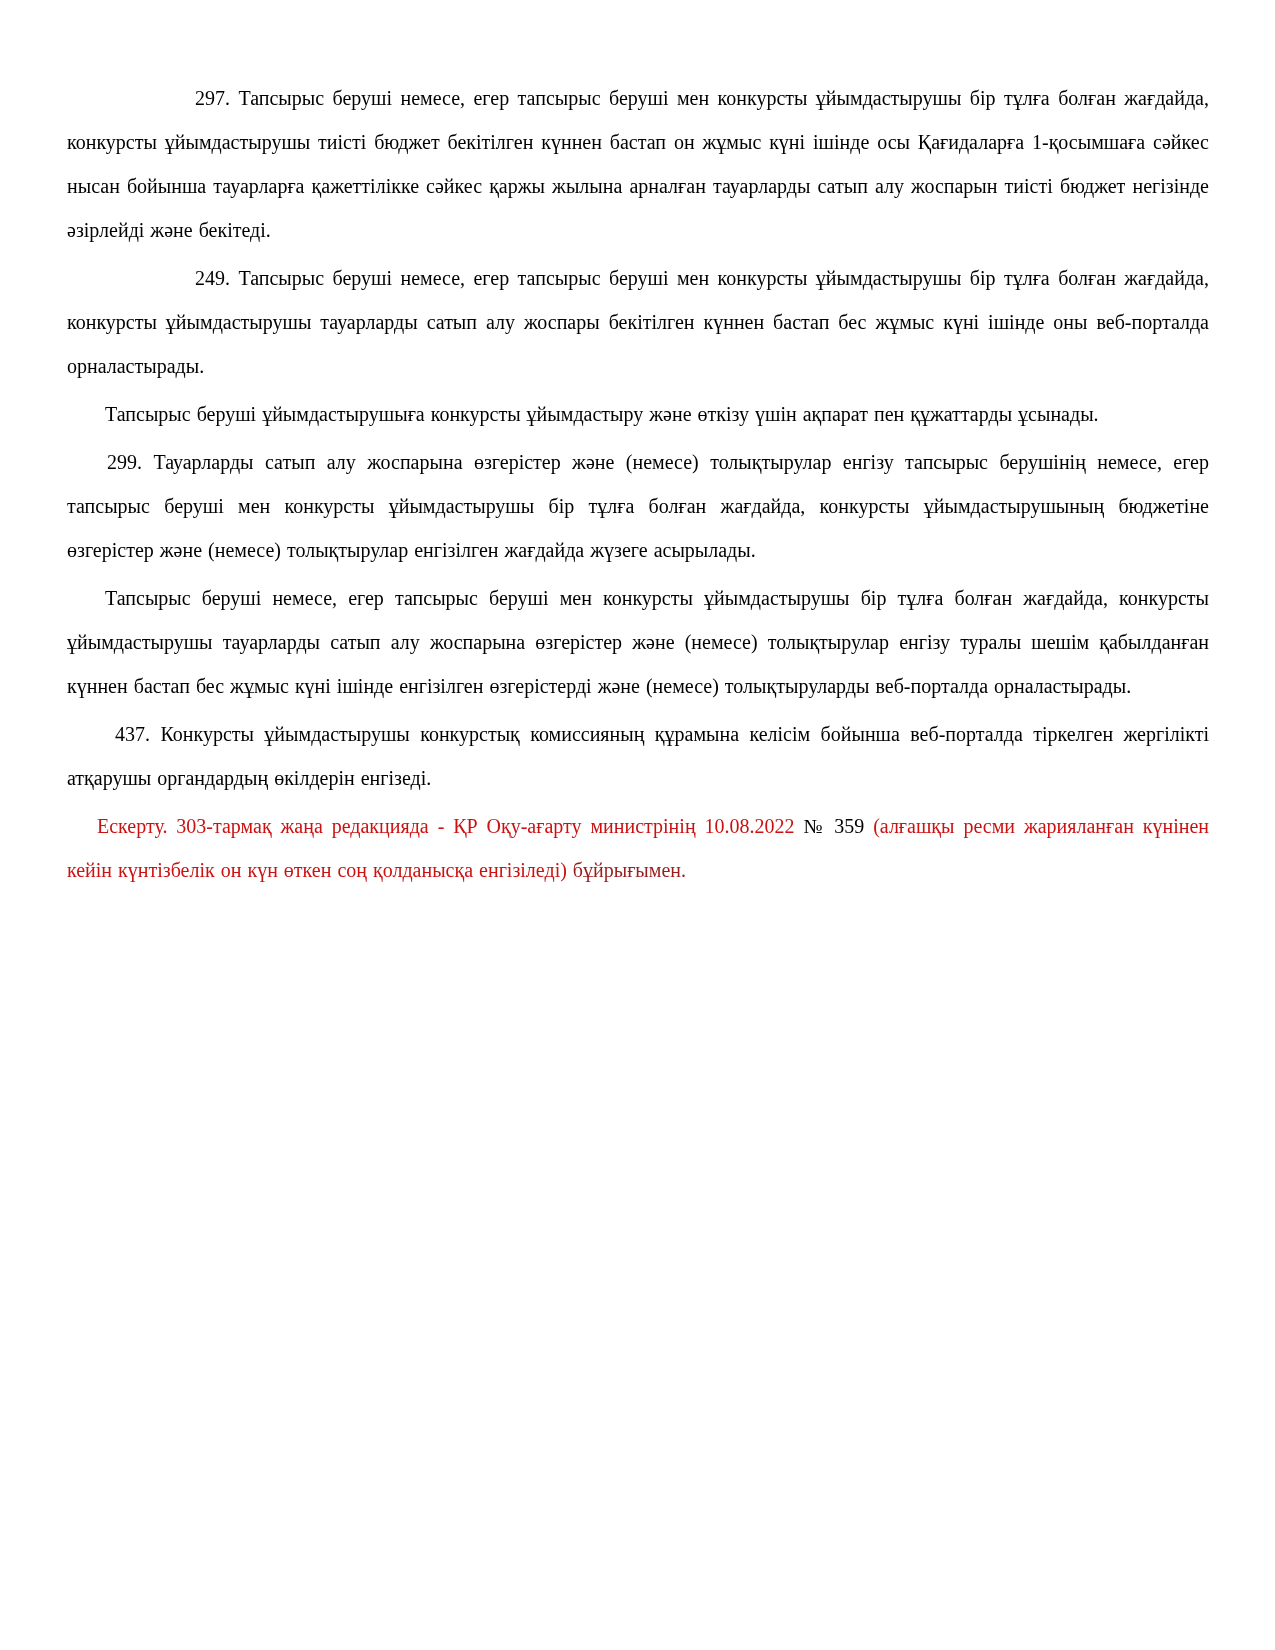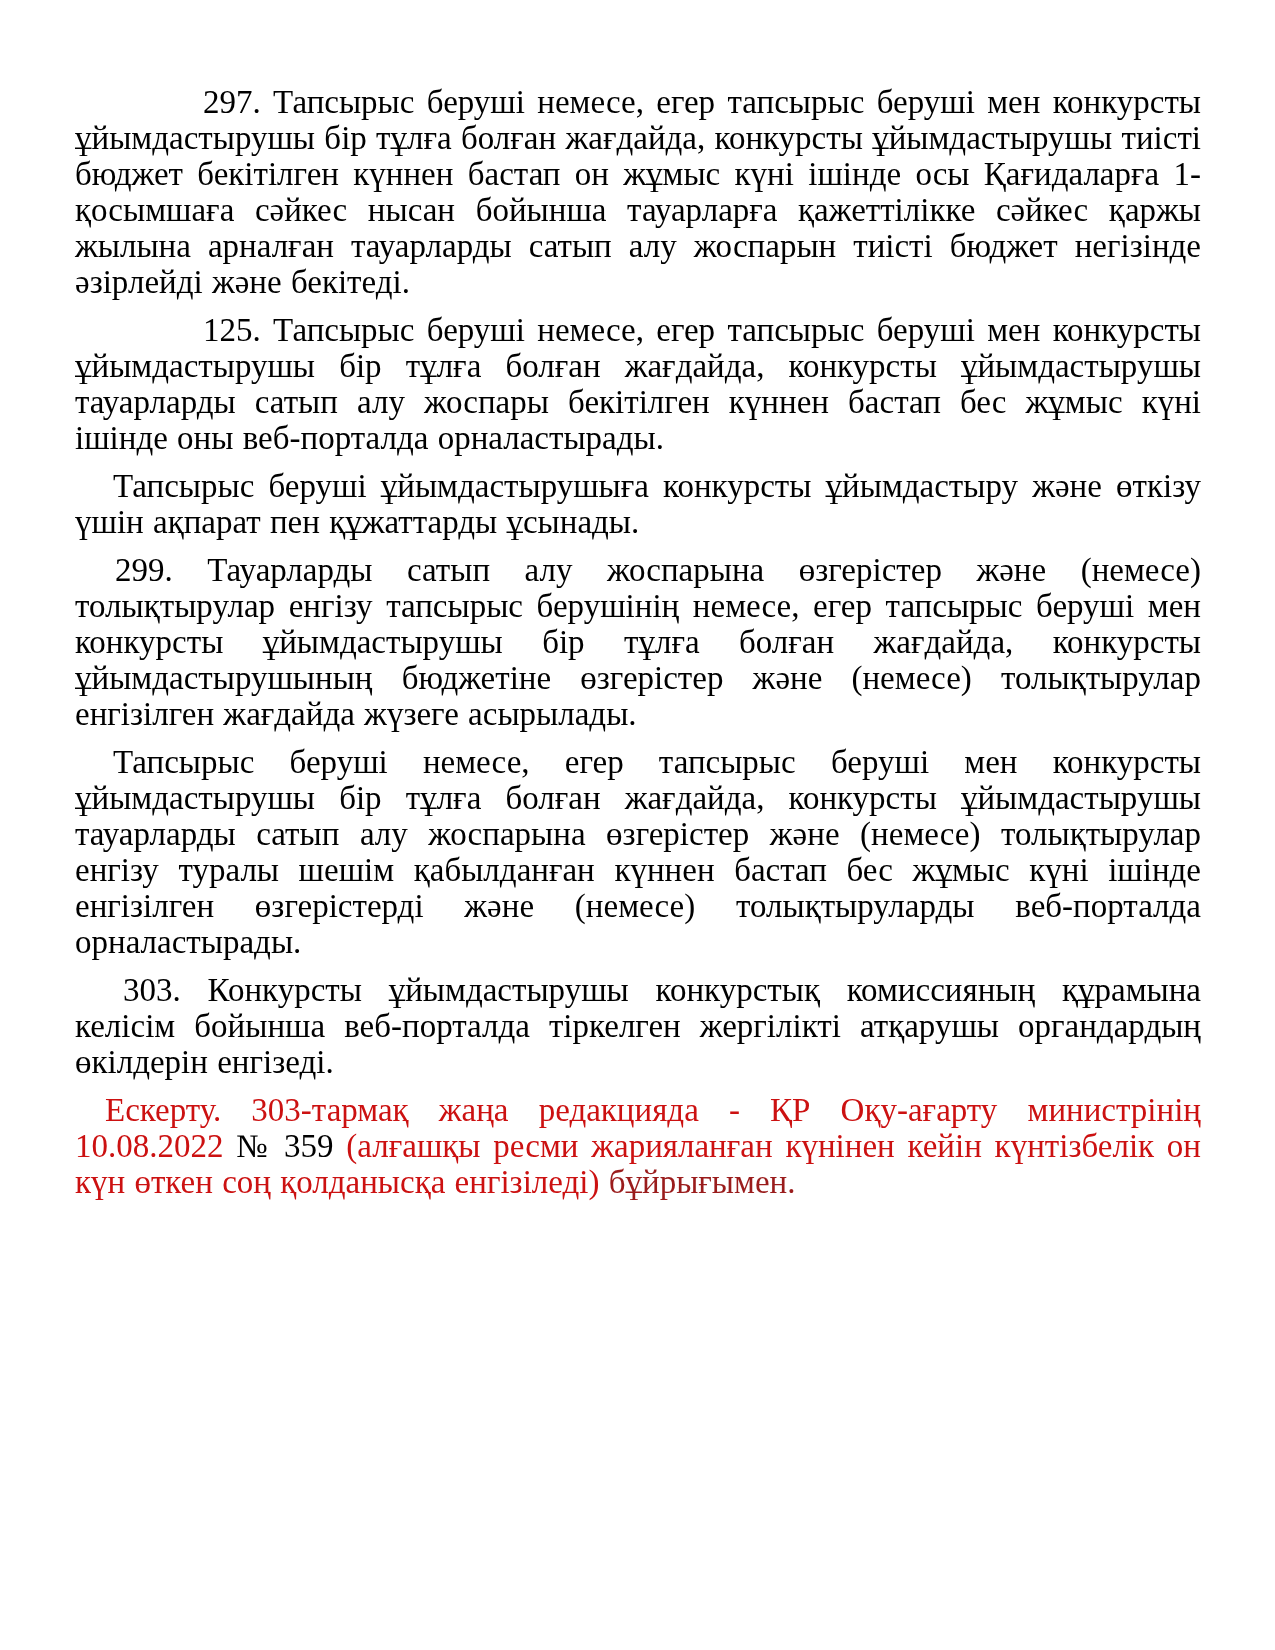--- a/index.html
+++ b/index.html
@@ -11,24 +11,24 @@
     position: relative;
     width: 1275px;
     height: 1650px;
     background: var(--page-bg, #ffffff);
     overflow: hidden;
     box-sizing: border-box;
     padding: 72px 62px 0 63px;
     font-family: "Liberation Serif", "DejaVu Serif", serif;
   }
   .doc p {
-    margin: 12px;
+    margin: 4px;
     padding: 0;
-    font-size: 33px;
-    line-height: 36px;
+    font-size: 20px;
+    line-height: 44px;
     text-align: justify;
     color: var(--body-text, #000000);
     word-spacing: 1px;
   }
   
   .p297  { text-indent: 128px; }
   .p298  { text-indent: 128px; }
   .p298c { text-indent: 38px; }
   .p299  { text-indent: 40px; }
   .p299c { text-indent: 38px; }
@@ -43,22 +43,22 @@
   .seg-red      { color: var(--note-red, #cc1111); }
   .seg-black    { color: var(--body-text, #000000); }
   .seg-darkred  { color: var(--note-dark-red, #9a1c1c); font-family: Liberation Serif, serif; }
 </style>
 </head>
 <body>
 
 <div class="page">
   <div class="doc">
     <p class="p297">297. Тапсырыс беруші немесе, егер тапсырыс беруші мен конкурсты ұйымдастырушы бір тұлға болған жағдайда, конкурсты ұйымдастырушы тиісті бюджет бекітілген күннен бастап он жұмыс күні ішінде осы Қағидаларға 1-қосымшаға сәйкес нысан бойынша тауарларға қажеттілікке сәйкес қаржы жылына арналған тауарларды сатып алу жоспарын тиісті бюджет негізінде әзірлейді және бекітеді.</p>
-    <p class="p298">125. Тапсырыс беруші немесе, егер тапсырыс беруші мен конкурсты ұйымдастырушы бір тұлға болған жағдайда, конкурсты ұйымдастырушы тауарларды сатып алу жоспары бекітілген күннен бастап бес жұмыс күні ішінде оны веб-порталда орналастырады.</p>
+    <p class="p298">249. Тапсырыс беруші немесе, егер тапсырыс беруші мен конкурсты ұйымдастырушы бір тұлға болған жағдайда, конкурсты ұйымдастырушы тауарларды сатып алу жоспары бекітілген күннен бастап бес жұмыс күні ішінде оны веб-порталда орналастырады.</p>
     <p class="p298c">Тапсырыс беруші ұйымдастырушыға конкурсты ұйымдастыру және өткізу үшін ақпарат пен құжаттарды ұсынады.</p>
     <p class="p299">299. Тауарларды сатып алу жоспарына өзгерістер және (немесе) толықтырулар енгізу тапсырыс берушінің немесе, егер тапсырыс беруші мен конкурсты ұйымдастырушы бір тұлға болған жағдайда, конкурсты ұйымдастырушының бюджетіне өзгерістер және (немесе) толықтырулар енгізілген жағдайда жүзеге асырылады.</p>
     <p class="p299c">Тапсырыс беруші немесе, егер тапсырыс беруші мен конкурсты ұйымдастырушы бір тұлға болған жағдайда, конкурсты ұйымдастырушы тауарларды сатып алу жоспарына өзгерістер және (немесе) толықтырулар енгізу туралы шешім қабылданған күннен бастап бес жұмыс күні ішінде енгізілген өзгерістерді және (немесе) толықтыруларды веб-порталда орналастырады.</p>
-    <p class="p303">303. Конкурсты ұйымдастырушы конкурстық комиссияның құрамына келісім бойынша веб-порталда тіркелген жергілікті атқарушы органдардың өкілдерін енгізеді.</p>
+    <p class="p303">437. Конкурсты ұйымдастырушы конкурстық комиссияның құрамына келісім бойынша веб-порталда тіркелген жергілікті атқарушы органдардың өкілдерін енгізеді.</p>
     <p class="pnote">
       <span class="seg-red">Ескерту. 303-тармақ жаңа редакцияда - ҚР Оқу-ағарту министрінің 10.08.2022 </span><span class="seg-black">№ 359 </span><span class="seg-red">(алғашқы ресми жарияланған күнінен кейін күнтізбелік он күн өткен соң қолданысқа енгізіледі) </span><span class="seg-darkred">бұйрығымен.</span>
     </p>
   </div>
 </div>
 
 </body></html>

